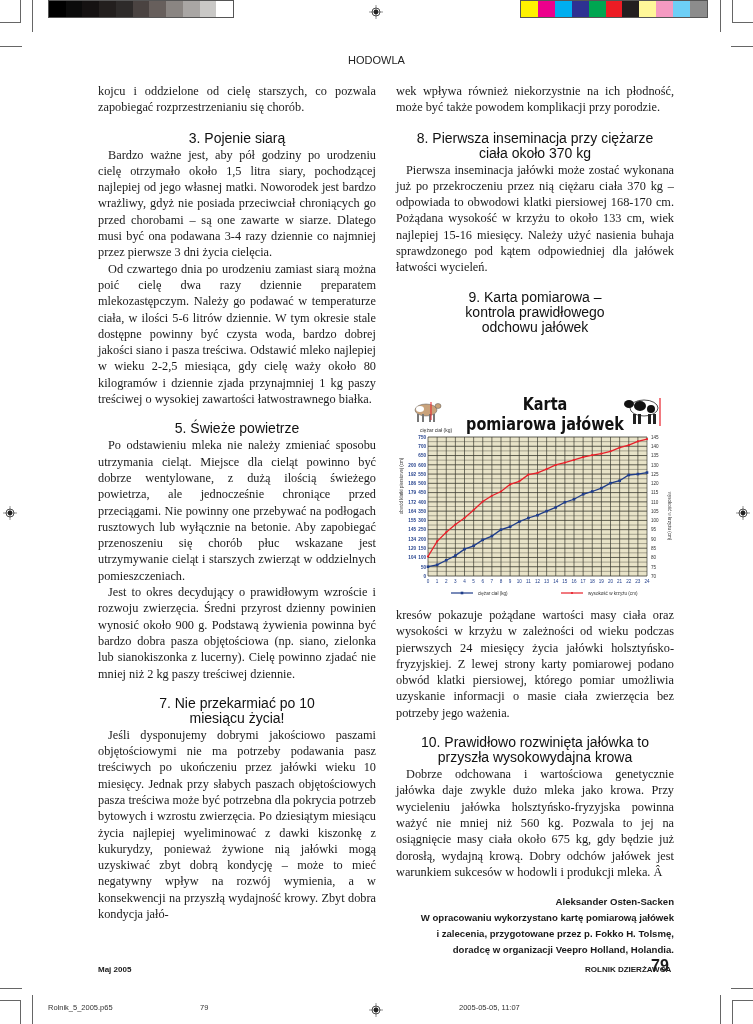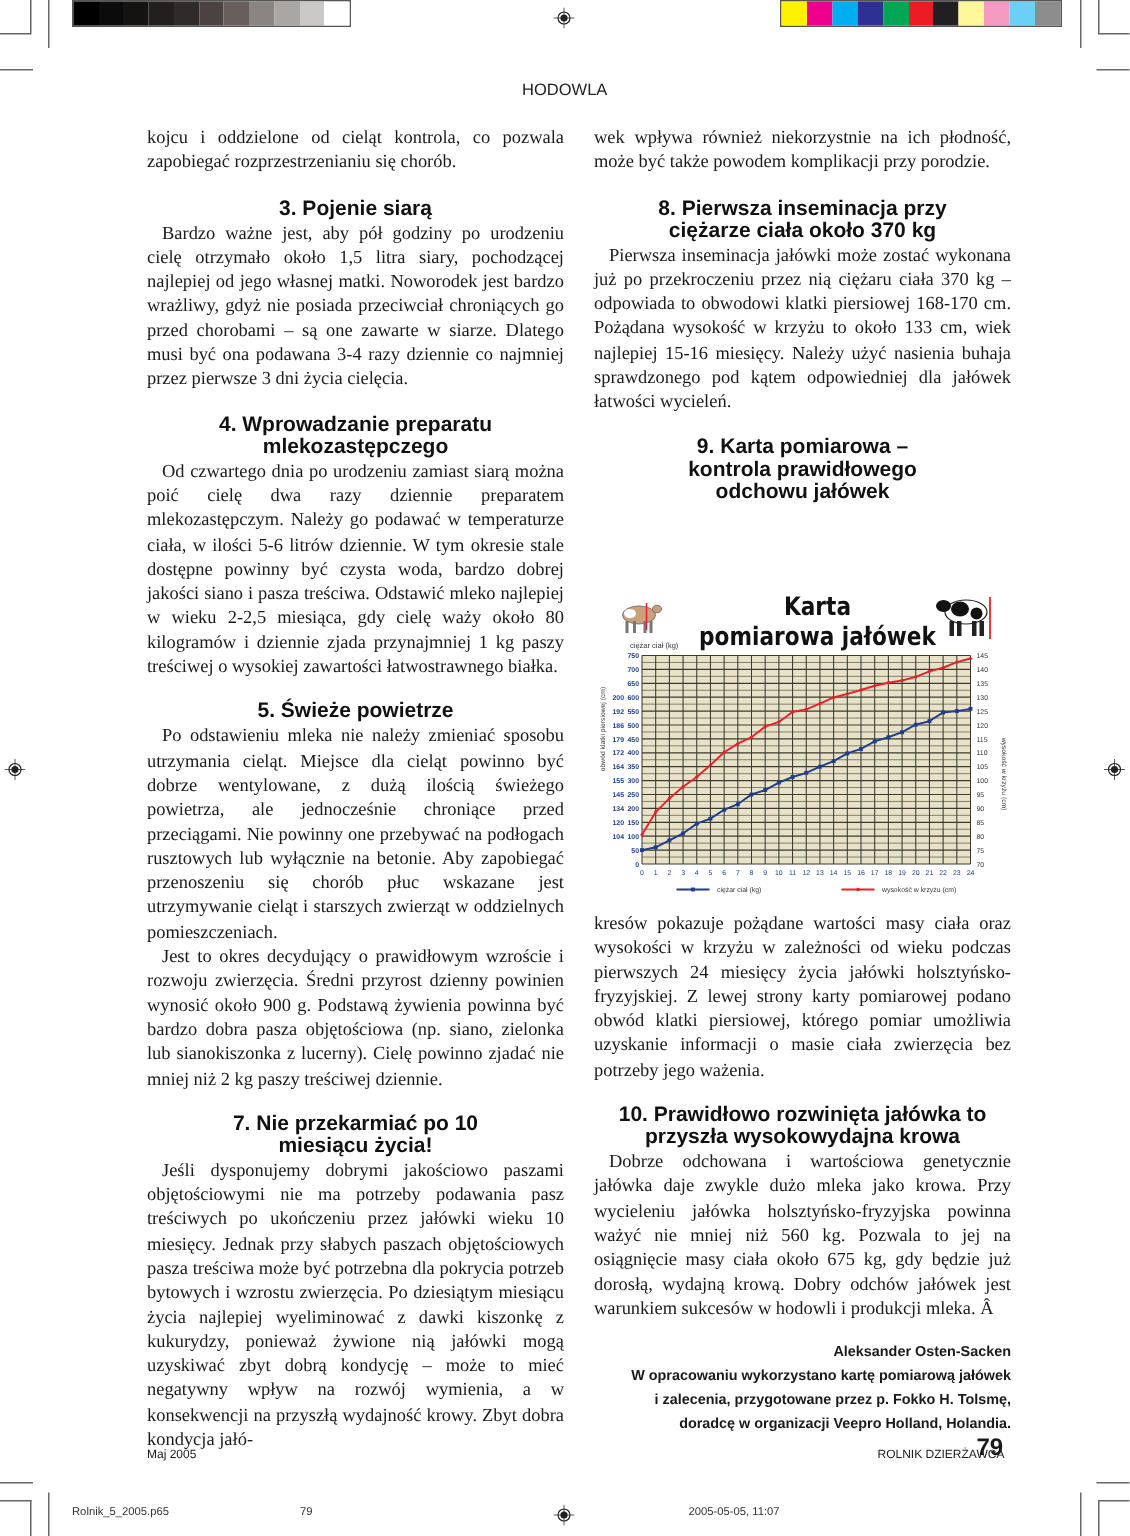--- a/index.html
+++ b/index.html
@@ -1,25 +1,25 @@
 <!DOCTYPE html>
 <html><head>
 <meta charset="utf-8">
 <style>
   html, body { margin:0; padding:0; background:#fff; }
   body { width:753px; height:1024px; position:relative; overflow:hidden; font-family:"Liberation Serif", serif; color:#1a1a1a; }
   .abs { position:absolute; }
   .crop { position:absolute; background:#666; }
   .reg { position:absolute; width:14px; height:14px; }
-  .section-head { font-family:"Liberation Sans", sans-serif; font-weight:bold; font-size:14px; line-height:15px; text-align:center; margin:14px 0 1px 0; color:#111; }
+  .section-head { font-family:"Liberation Sans", sans-serif; font-weight:normal; font-size:14px; line-height:15px; text-align:center; margin:14px 0 1px 0; color:#111; }
   .para { font-size:12.3px; line-height:16.3px; text-align:justify; text-indent:10px; margin:0; hyphens:manual; }
   .para.noindent { text-indent:0; }
   .col { position:absolute; width:278px; }
   .credits { font-family:"Liberation Sans", sans-serif; font-weight:bold; font-size:9.6px; line-height:16px; text-align:right; }
-  .footer-txt { font-family:"Liberation Sans", sans-serif; font-size:8px; font-weight:normal; }
+  .footer-txt { font-family:"Liberation Sans", sans-serif; font-size:8px; font-weight:bold; }
   .slug { font-family:"Liberation Sans", sans-serif; font-size:7.5px; color:#333; }
   svg text { font-family:"Liberation Sans", sans-serif; }
 </style>
 </head>
 <body>
 
 <div id="gray-bar" class="abs" style="left:48px;top:0;width:184px;height:16px;border:1px solid #555;">
     <div style="position: absolute; top: 0px; left: 0px; width: 16.7273px; height: 100%; background: rgb(0, 0, 0);"></div>
     <div style="position: absolute; top: 0px; left: 16.7273px; width: 16.7273px; height: 100%; background: rgb(11, 11, 11);"></div>
     <div style="position: absolute; top: 0px; left: 33.4545px; width: 16.7273px; height: 100%; background: rgb(21, 18, 18);"></div>
@@ -85,26 +85,25 @@
 <svg class="reg" style="left:369px;top:1003px;" viewBox="0 0 14 14">
     <line x1="0" y1="7" x2="14" y2="7" stroke="#444" stroke-width="0.6"></line>
     <line x1="7" y1="0" x2="7" y2="14" stroke="#444" stroke-width="0.6"></line>
     <circle cx="7" cy="7" r="4" fill="none" stroke="#222" stroke-width="0.8"></circle>
     <circle cx="7" cy="7" r="2.4" fill="#222"></circle>
   </svg>
 
 <div class="abs" style="left:0;width:753px;top:54px;text-align:center;font-family:'Liberation Sans',sans-serif;font-size:11px;color:#222;">HODOWLA</div>
 
 <div class="col" style="left:98px;top:83px;">
-  <p class="para noindent">kojcu i oddzielone od cieląt kontrola, co pozwala zapobiegać rozprzestrzenianiu się chorób.</p>
+  <p class="para noindent">kojcu i oddzielone od cielę starszych, co pozwala zapobiegać rozprzestrzenianiu się chorób.</p>
 
   <h3 class="section-head" style="margin-top:15px;">3. Pojenie siarą</h3>
   <p class="para">Bardzo ważne jest, aby pół godziny po urodzeniu cielę otrzymało około 1,5 litra siary, pochodzącej najlepiej od jego własnej matki. Noworodek jest bardzo wrażliwy, gdyż nie posiada przeciwciał chroniących go przed chorobami – są one zawarte w siarze. Dlatego musi być ona podawana 3-4 razy dziennie co najmniej przez pierwsze 3 dni życia cielęcia.</p>
 
-  <h3 class="section-head" style="padding:0 40px;">4. Wprowadzanie preparatu mlekozastępczego</h3>
   <p class="para">Od czwartego dnia po urodzeniu zamiast siarą można poić cielę dwa razy dziennie preparatem mlekozastępczym. Należy  go podawać w temperaturze ciała, w ilości 5-6 litrów dziennie. W tym okresie stale dostępne powinny być czysta woda, bardzo dobrej jakości siano i pasza treściwa. Odstawić mleko najlepiej w wieku 2-2,5 miesiąca, gdy cielę waży około 80 kilogramów i dziennie zjada przynajmniej 1 kg paszy treściwej o wysokiej zawartości łatwostrawnego białka.</p>
 
   <h3 class="section-head">5. Świeże powietrze</h3>
   <p class="para">Po odstawieniu mleka nie należy zmieniać sposobu utrzymania cieląt. Miejsce dla cieląt powinno być dobrze wentylowane, z dużą ilością świeżego powietrza, ale jednocześnie chroniące przed przeciągami. Nie powinny one przebywać na podłogach rusztowych lub wyłącznie na betonie. Aby zapobiegać przenoszeniu się chorób płuc wskazane jest utrzymywanie cieląt i starszych zwierząt w oddzielnych pomieszczeniach.</p>
 
   <p class="para">Jest to okres decydujący o prawidłowym wzroście i rozwoju zwierzęcia. Średni przyrost dzienny powinien wynosić około 900 g. Podstawą żywienia powinna być bardzo dobra pasza objętościowa (np. siano, zielonka lub sianokiszonka z lucerny). Cielę powinno zjadać nie mniej niż 2 kg paszy treściwej dziennie.</p>
 
   <h3 class="section-head" style="padding:0 50px;">7. Nie przekarmiać po 10 miesiącu życia!</h3>
   <p class="para">Jeśli dysponujemy dobrymi jakościowo paszami objętościowymi nie ma potrzeby podawania pasz treściwych po ukończeniu przez jałówki wieku 10 miesięcy. Jednak przy słabych paszach objętościowych pasza treściwa może być potrzebna dla pokrycia potrzeb bytowych i wzrostu zwierzęcia. Po dziesiątym miesiącu życia najlepiej wyeliminować z dawki kiszonkę z kukurydzy, ponieważ żywione nią jałówki mogą uzyskiwać zbyt dobrą kondycję – może to mieć negatywny wpływ na rozwój wymienia,  a w konsekwencji na przyszłą wydajność krowy. Zbyt dobra kondycja jałó-</p>
 </div>

